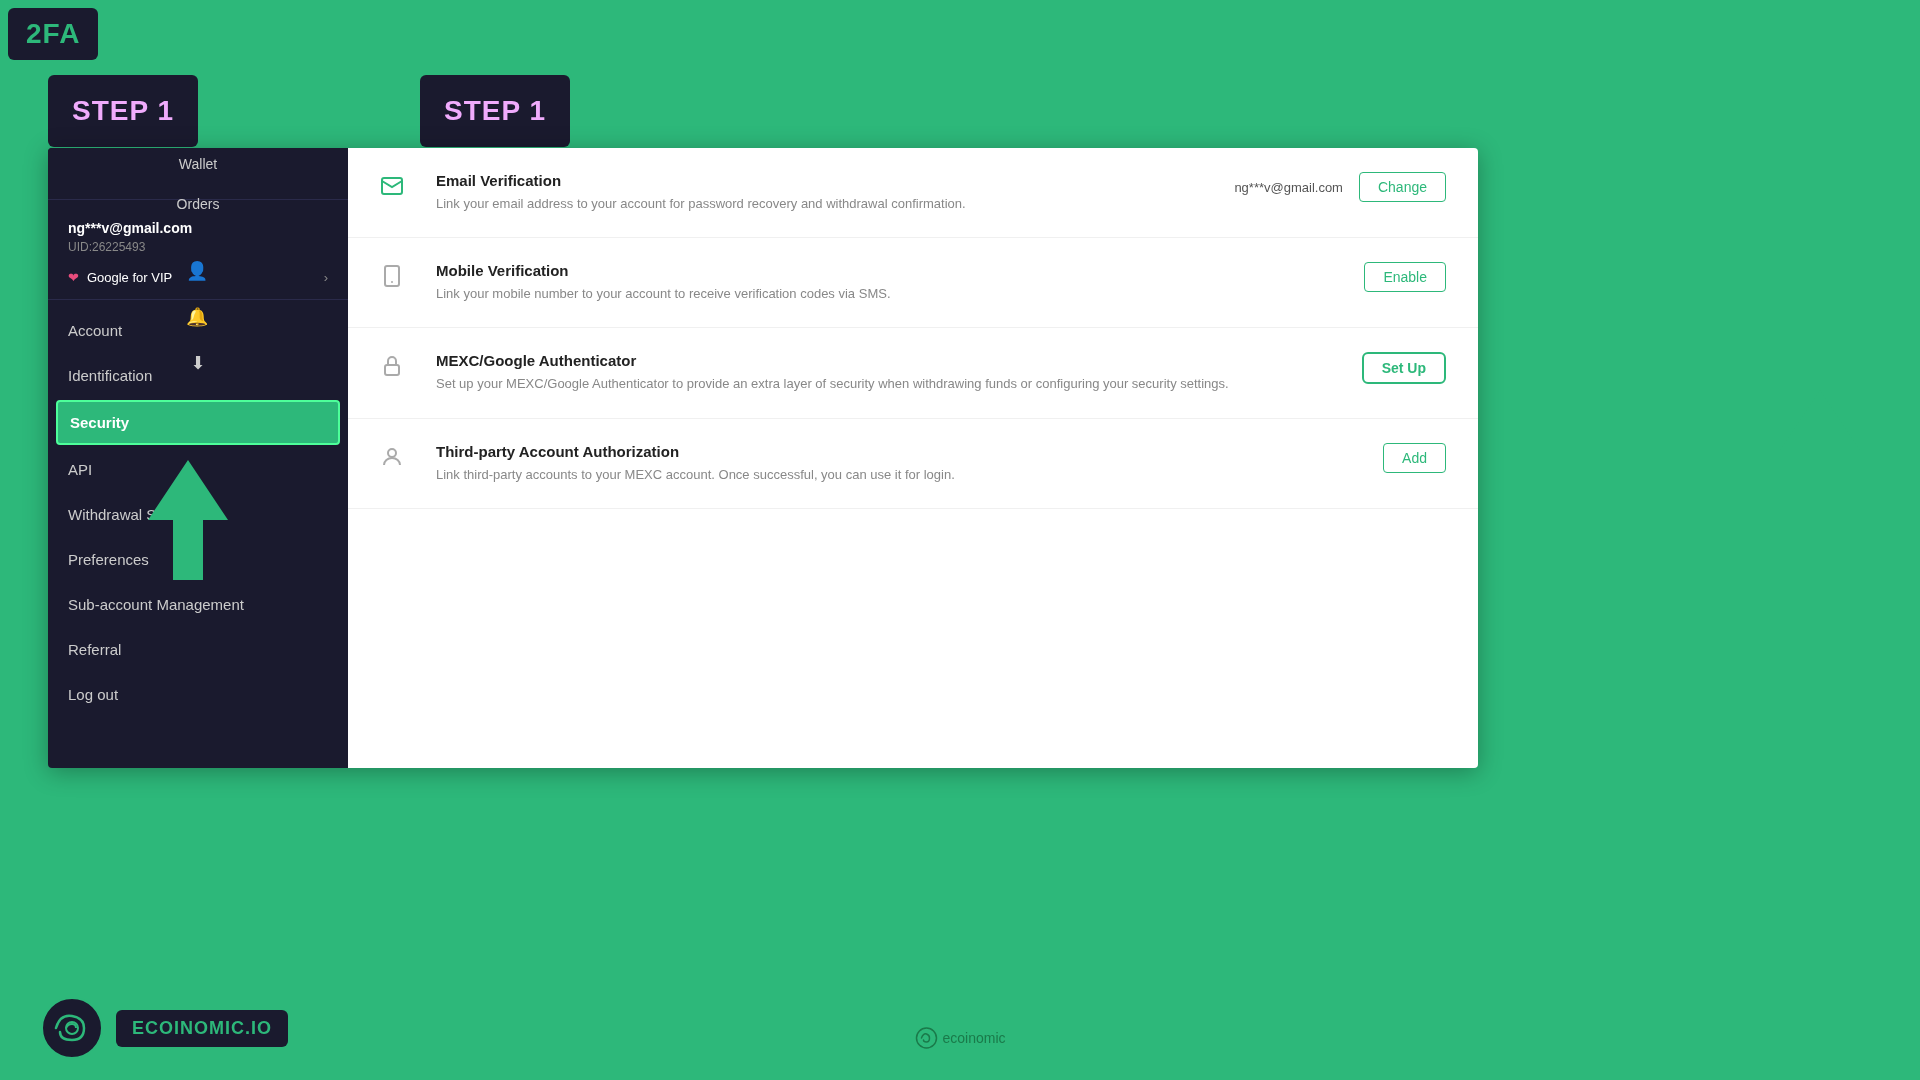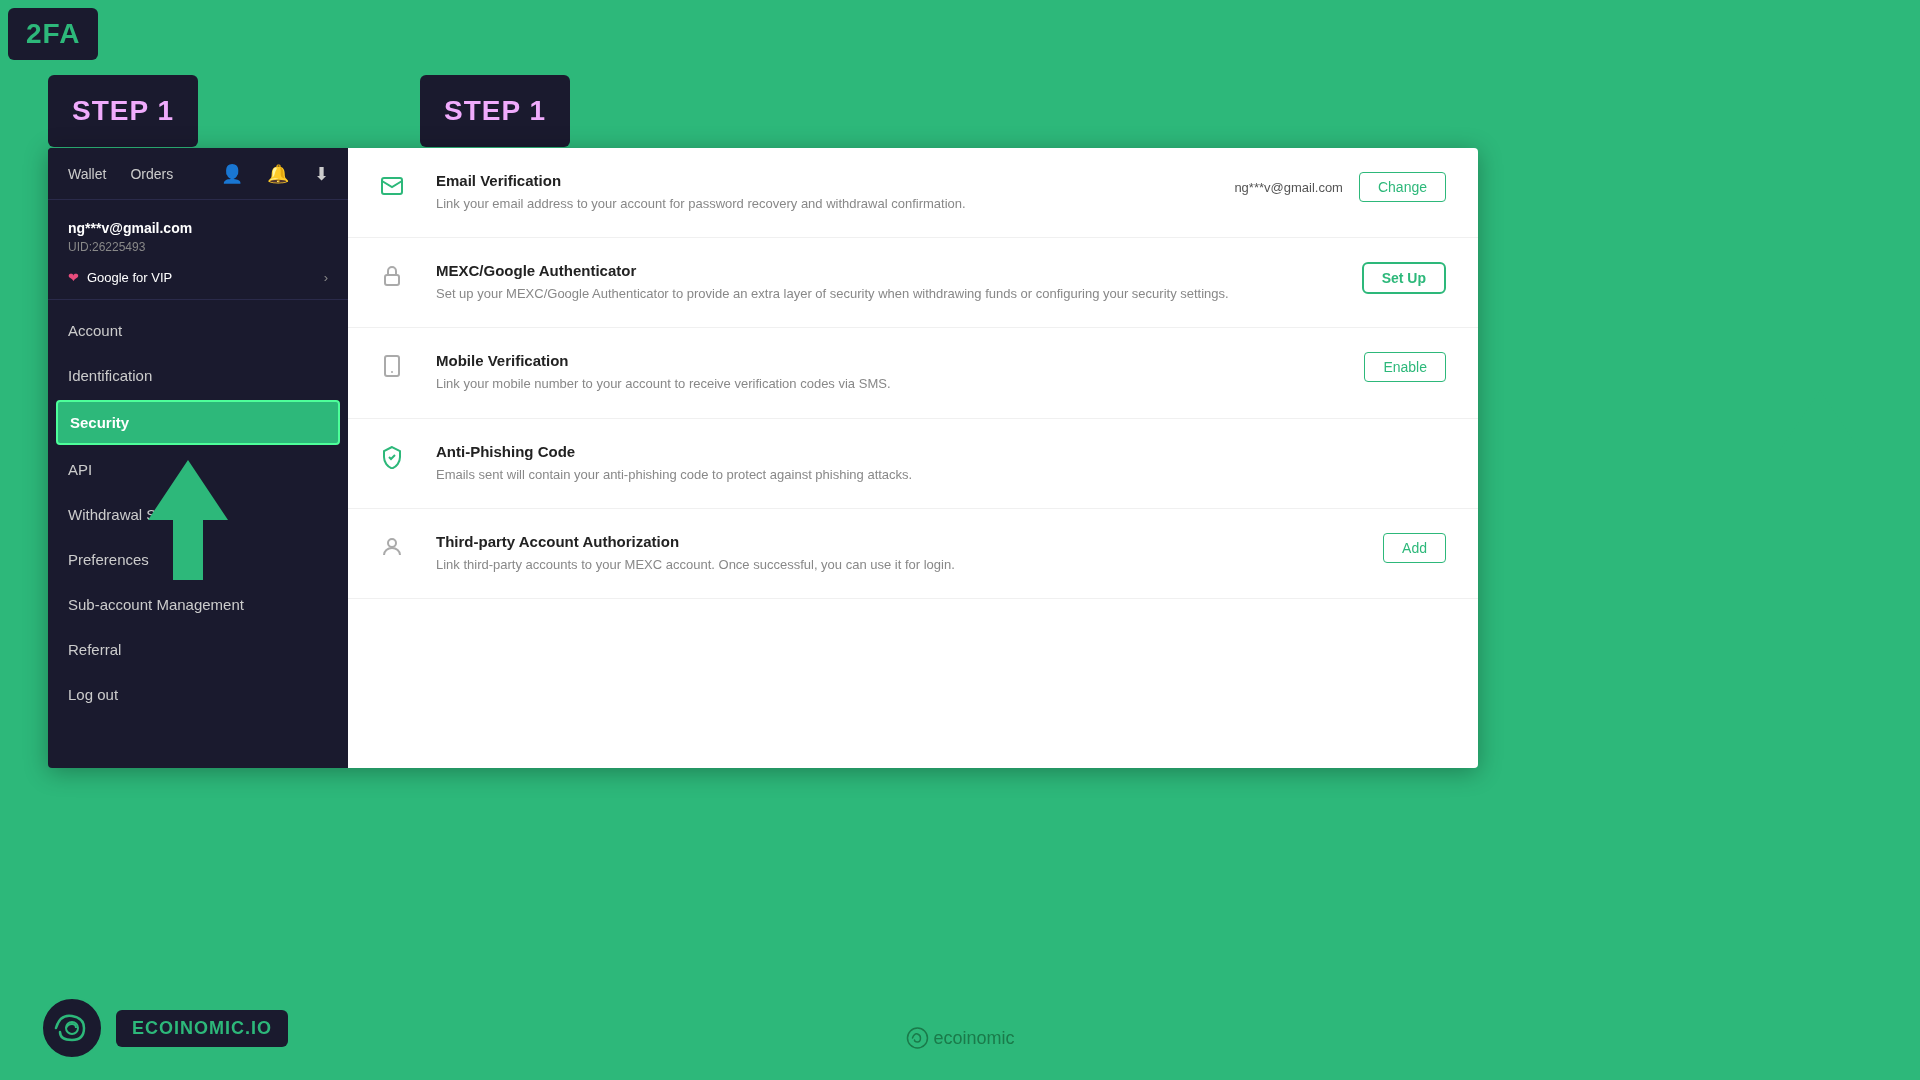--- a/index.html
+++ b/index.html
@@ -61,20 +61,21 @@
 
     
     .topnav {
       background: #1a1a2e;
       height: 52px;
       display: flex;
       align-items: center;
       padding: 8px 20px;
       gap: 24px;
       border-bottom: 1px solid #2a2a4a;
+      flex-direction: column;
     }
     .topnav-item {
       color: #ccc;
       font-size: 14px;
       cursor: pointer;
     }
     .topnav-divider {
       width: 1px;
       height: 20px;
       background: #444;
@@ -231,21 +232,21 @@
     
     .footer-center {
       position: absolute;
       bottom: 30px;
       left: 50%;
       transform: translateX(-50%);
       display: flex;
       align-items: center;
       gap: 4px;
       color: #1a7a4a;
-      font-size: 18px;
+      font-size: 14px;
     }
 
     
     .setup-highlight {
       border: 2.5px solid #2db87a;
       border-radius: 6px;
     }
   </style>
 </head>
 <body>
@@ -314,63 +315,49 @@
       </div>
       <div class="security-item-action">
         <span class="email-display">ng***v@gmail.com</span>
         <button class="action-btn">Change</button>
       </div>
     </div>
 
     <div class="security-item">
       <div class="security-item-icon">
         <svg width="24" height="24" viewBox="0 0 24 24" fill="none">
+          <rect x="5" y="2" width="14" height="20" rx="2" stroke="#aaa" stroke-width="2" fill="none"></rect>
+          <circle cx="12" cy="18" r="1" fill="#aaa"></circle>
+        </svg>
+      </div>
+      <div class="security-item-body">
+        <div class="security-item-title">Mobile Verification</div>
+        <div class="security-item-desc">Link your mobile number to your account to receive verification codes via SMS.</div>
+      </div>
+      <div class="security-item-action">
+        <button class="action-btn">Enable</button>
+      </div>
+    </div>
+
+    <div class="security-item">
+      <div class="security-item-icon">
+        <svg width="24" height="24" viewBox="0 0 24 24" fill="none">
           <rect x="5" y="11" width="14" height="10" rx="2" stroke="#aaa" stroke-width="2" fill="none"></rect>
           <path d="M8 11V7a4 4 0 018 0v4" stroke="#aaa" stroke-width="2" fill="none"></path>
         </svg>
       </div>
       <div class="security-item-body">
         <div class="security-item-title">MEXC/Google Authenticator</div>
         <div class="security-item-desc">Set up your MEXC/Google Authenticator to provide an extra layer of security when withdrawing funds or configuring your security settings.</div>
       </div>
       <div class="security-item-action">
         <button class="setup-btn setup-highlight">Set Up</button>
       </div>
     </div>
 
-    <div class="security-item">
-      <div class="security-item-icon">
-        <svg width="24" height="24" viewBox="0 0 24 24" fill="none">
-          <rect x="5" y="2" width="14" height="20" rx="2" stroke="#aaa" stroke-width="2" fill="none"></rect>
-          <circle cx="12" cy="18" r="1" fill="#aaa"></circle>
-        </svg>
-      </div>
-      <div class="security-item-body">
-        <div class="security-item-title">Mobile Verification</div>
-        <div class="security-item-desc">Link your mobile number to your account to receive verification codes via SMS.</div>
-      </div>
-      <div class="security-item-action">
-        <button class="action-btn">Enable</button>
-      </div>
-    </div>
-
-    <div class="security-item">
-      <div class="security-item-icon">
-        <svg width="24" height="24" viewBox="0 0 24 24" fill="none">
-          <path d="M12 2L4 6v6c0 5.25 3.5 10.15 8 11.35C16.5 22.15 20 17.25 20 12V6L12 2z" stroke="#2db87a" stroke-width="2" fill="none"></path>
-          <path d="M9 12l2 2 4-4" stroke="#2db87a" stroke-width="2"></path>
-        </svg>
-      </div>
-      <div class="security-item-body">
-        <div class="security-item-title">Anti-Phishing Code</div>
-        <div class="security-item-desc">Emails sent will contain your anti-phishing code to protect against phishing attacks.</div>
-      </div>
-      <div class="security-item-action">
-      </div>
-    </div>
 
     <div class="security-item">
       <div class="security-item-icon">
         <svg width="24" height="24" viewBox="0 0 24 24" fill="none">
           <circle cx="12" cy="8" r="4" stroke="#aaa" stroke-width="2" fill="none"></circle>
           <path d="M4 20c0-4 3.6-7 8-7s8 3 8 7" stroke="#aaa" stroke-width="2" fill="none"></path>
         </svg>
       </div>
       <div class="security-item-body">
         <div class="security-item-title">Third-party Account Authorization</div>

